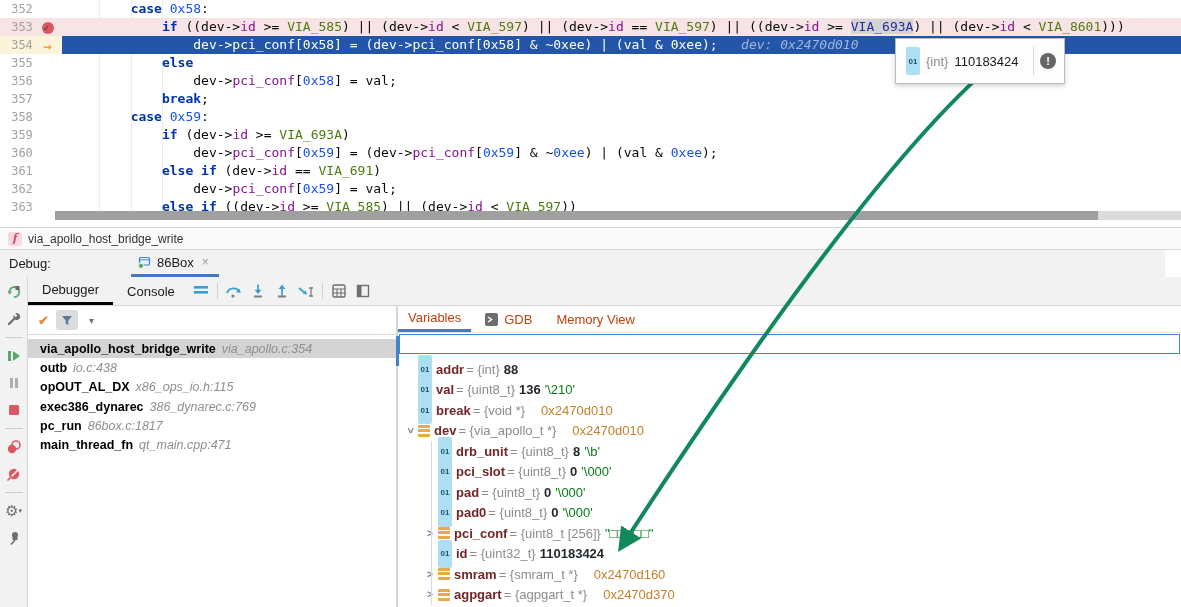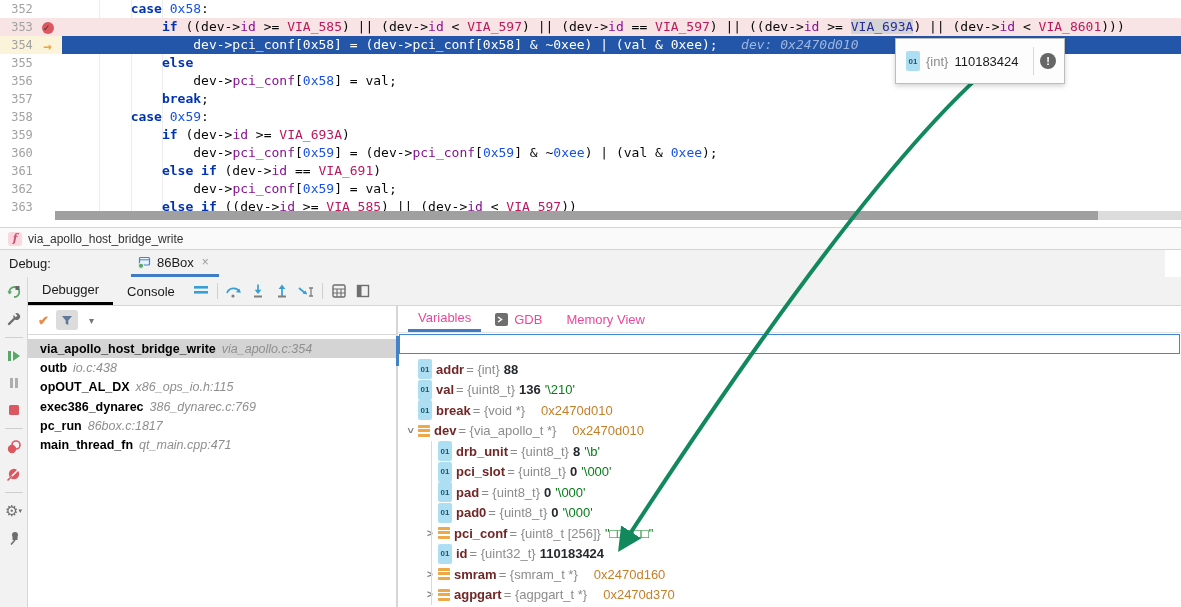--- a/index.html
+++ b/index.html
@@ -19,39 +19,39 @@
   .bpdot { width:12px; height:12px; border-radius:50%; background:#db5860; position:relative; }
   .bpdot::after { content:"\2713"; position:absolute; left:2px; top:-3px; font-size:10px; font-weight:bold; color:rgba(40,40,40,0.8); }
   .exec-arrow { color:#f2a33c; font-weight:bold; font-size:14px; line-height:14px; }
   .codetext { flex:1; white-space:pre; padding-left:6px; }
   .code-line.bp-line { background:#f8e4e4; }
   .code-line.cur-line .gutter { background:#fbf4da; }
   .code-line.cur-line .codetext { background:#2356a8; color:#fff; }
   .tk-k { color:#0033b3; font-weight:bold; }
   .tk-n { color:#1750eb; }
   .tk-f { color:#871094; }
-  .tk-m { color:#be185d;margin-top:12px; }
+  .tk-m { color:#4d7c0f;margin-top:12px; }
   .tk-h { color:#2a2c9e; background:#d4d4d4; }
   .tk-p { color:#080808; }
   .tk-w { color:#ffffff; }
   .tk-hint { color:#9fb6de; font-style:italic; }
   .hscroll-track { position:absolute; left:55px; right:0; top:211px; height:9px; background:#dcdcdc; z-index:5; }
   .hscroll-thumb { position:absolute; left:0; top:0; height:9px; width:1043px; background:#a0a0a0; }
 
   
   .tooltip { position:absolute; left:895px; top:38px; width:170px; height:46px; background:#fdfdfd;
              border:1px solid #bdbdbd; box-shadow:0 2px 5px rgba(0,0,0,.18); z-index:60;
              display:flex; align-items:center; padding:0 8px 0 10px; gap:6px; font-size:13px; }
   .tooltip .ttype { color:#8c8c8c; }
   .tooltip .tval { color:#1a1a1a; }
   .tooltip .tdiv { margin-left:auto; width:1px; height:28px; background:#d8d8d8; }
   .info-dot { width:16px; height:16px; border-radius:50%; background:#666; color:#fff; font-size:11px;
               font-weight:bold; display:flex; align-items:center; justify-content:center; }
 
-  .badge01 { display:inline-flex; align-items:center; justify-content:center; width:14px; height:20px;
+  .badge01 { display:inline-flex; align-items:center; justify-content:center; width:14px; height:28px;
              background:#aedef2; color:#18586f; font-size:8px; font-weight:bold; border-radius:2px;
              font-family:"Liberation Sans",sans-serif; flex:0 0 14px; }
 
   
   #arrow-overlay { position:absolute; inset:0; z-index:50; pointer-events:none; }
 
   
   .breadcrumb { position:absolute; top:227px; left:0; right:0; height:23px; background:#fafafa;
                 border-top:1px solid #d4d4d4; border-bottom:1px solid #d4d4d4;
                 display:flex; align-items:center; padding-left:8px; gap:6px; font-size:12px; color:#333; }
@@ -97,22 +97,22 @@
   .frame-list { flex:1; padding-top:4px; overflow:hidden; }
   .frame-row { height:19.3px; display:flex; align-items:center; padding-left:12px; font-size:12.5px;
                white-space:nowrap; }
   .frame-row.selected { background:#d4d4d4; }
   .frame-name { font-weight:bold; color:#000; }
   .frame-loc { color:#8f8f8f; font-style:italic; margin-left:6px; }
   .frames-scrollmark { position:absolute; left:396px; top:336px; width:3px; height:30px; background:#4083c9; z-index:6; }
 
   
   .vars-panel { flex:1; background:#fff; display:flex; flex-direction:column; min-width:0; position:relative; }
-  .var-tabs { height:27px; flex:0 0 27px; display:flex; align-items:stretch; padding-left:10px; gap:4px;
-              font-size:13px; color:#ec4899; border-bottom:1px solid #e3e3e3; }
+  .var-tabs { height:27px; flex:0 0 27px; display:flex; align-items:stretch; gap:4px;
+              font-size:13px; color:#c2410c; border-bottom:1px solid #e3e3e3; }
   .vtab { display:flex; align-items:center; gap:6px; padding:0 10px; }
   .vtab.active { border-bottom:3px solid #3f7cc4; }
   .eval-input { height:20px; flex:0 0 20px; margin:1px 1px 0 1px; border:1px solid #3e86d6;
                 background:#fff; font-size:13px; padding:0 4px; }
   .var-tree { flex:1; padding-top:5px; position:relative; overflow:hidden; }
   .tree-guide { position:absolute; left:33px; width:1px; background:#c6ddf2; }
   .var-row { height:20.5px; display:flex; align-items:center; font-size:13px; white-space:nowrap; }
   .chev { width:16px; flex:0 0 16px; text-align:center; color:#7f7f7f; font-size:10px; font-weight:bold; }
   .chev.exp { transform:rotate(90deg); }
   .structicon { width:12px; height:12px; flex:0 0 12px; margin-right:4px; border-radius:1px;

